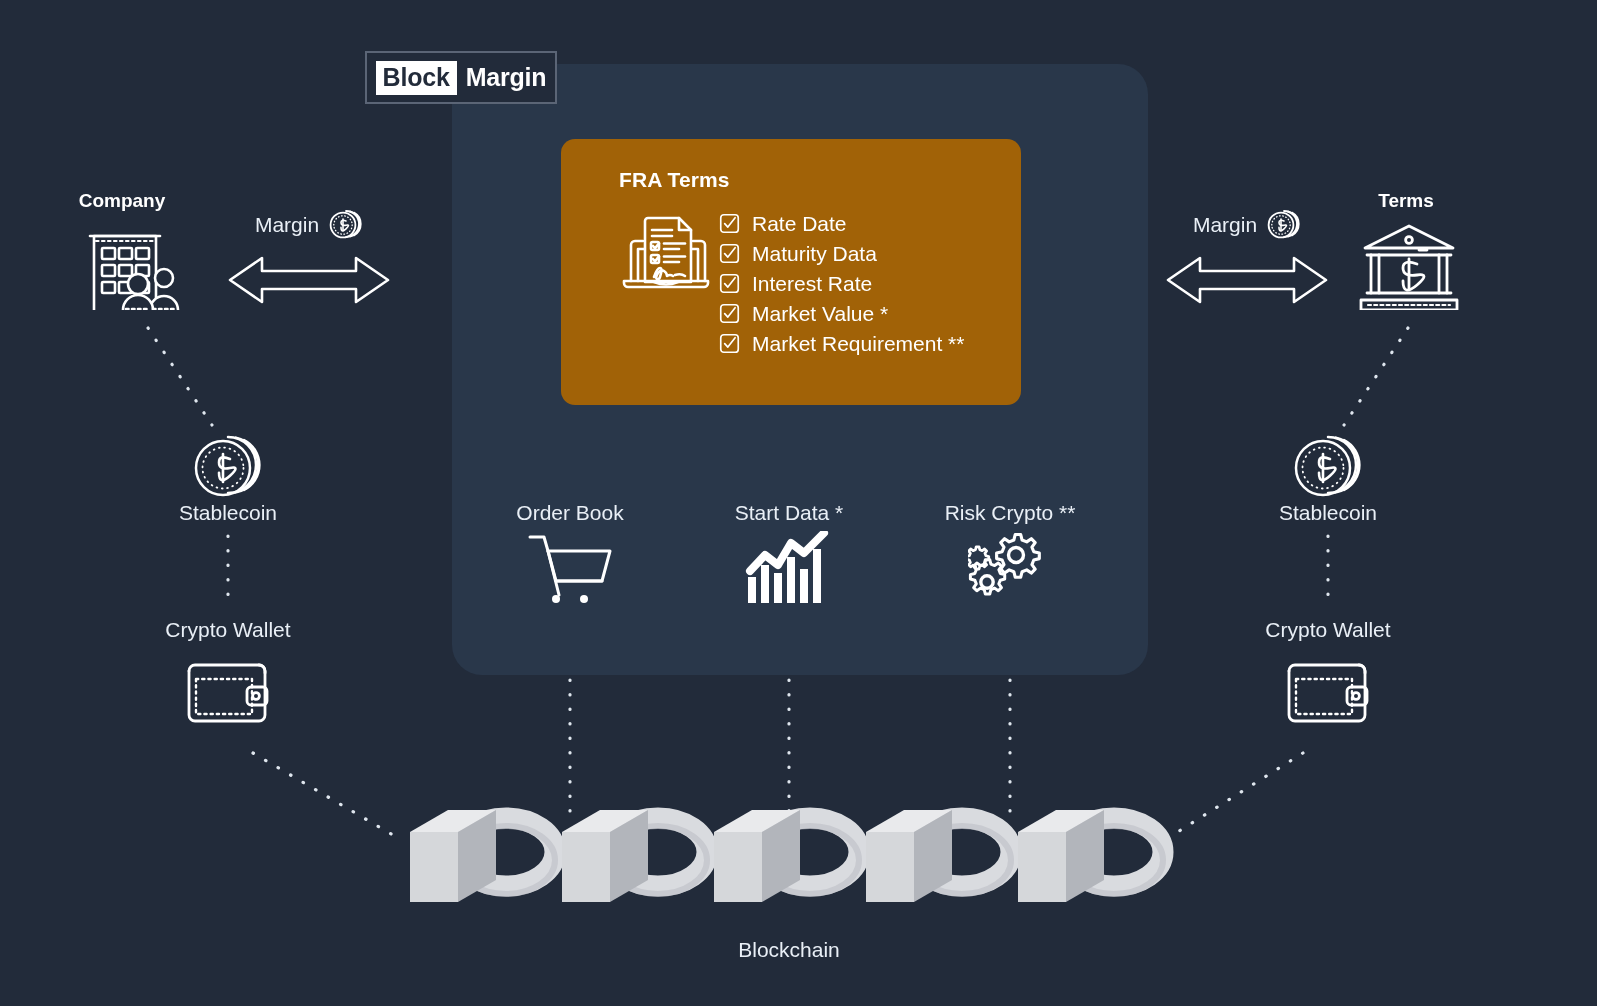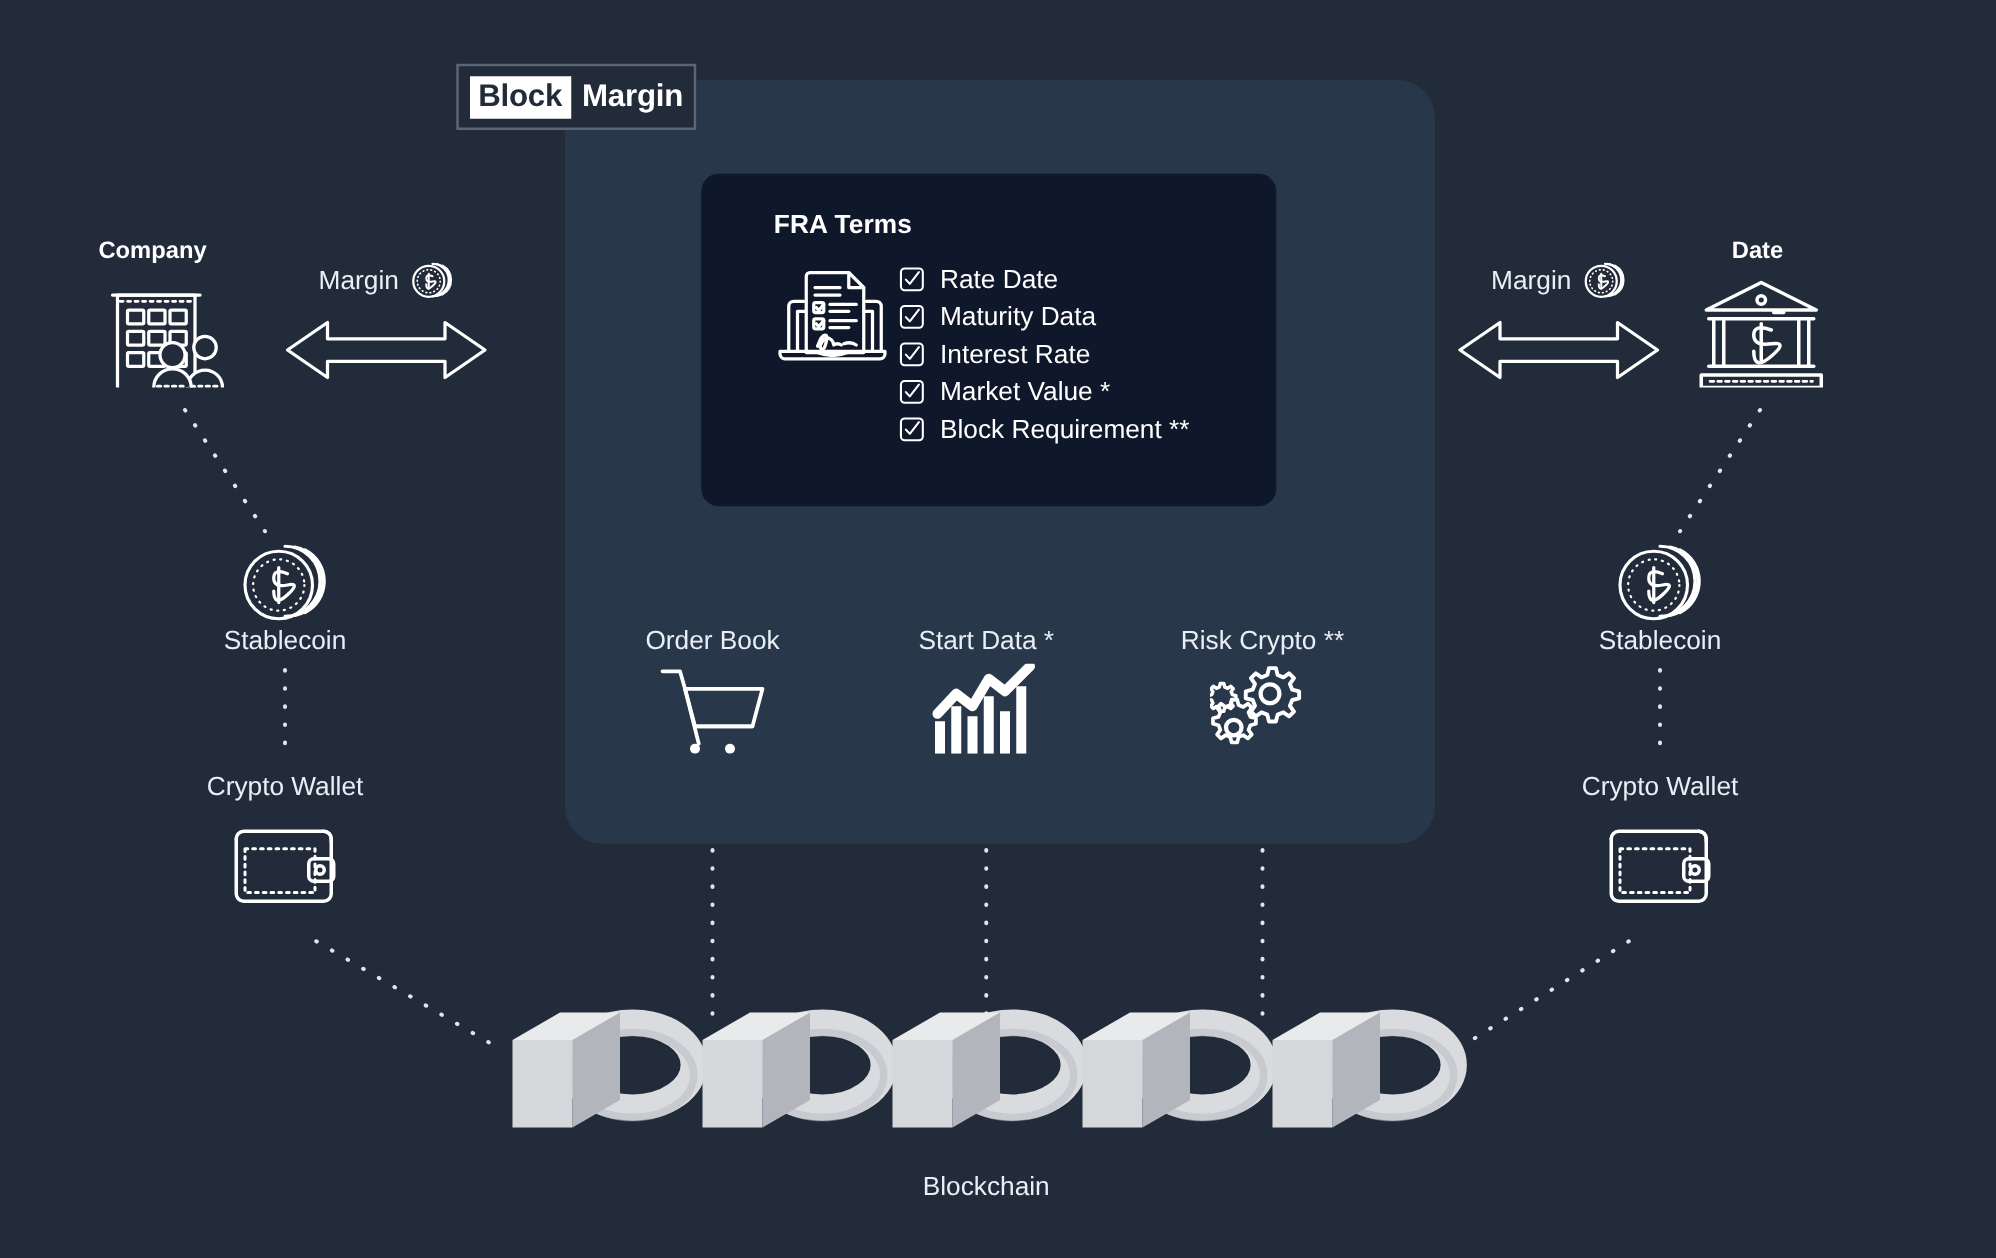--- a/index.html
+++ b/index.html
@@ -40,21 +40,21 @@
   .logo-margin {
     color: #ffffff; font-weight: bold; font-size: 25px;
     padding-left: 9px; letter-spacing: -0.2px;
   }
 
   
   .fra-card {
     position: absolute;
     left: 561px; top: 139px;
     width: 460px; height: 266px;
-    background: #0f172a;
+    background: #a16207;
     border-radius: 14px;
     color: #ffffff;
   }
   .fra-title {
     position: absolute; left: 58px; top: 29px;
     font-size: 21px; font-weight: bold; letter-spacing: 0.1px;
   }
   .fra-doc-icon {
     position: absolute; left: 57px; top: 68px;
     width: 96px; height: 96px;
@@ -198,21 +198,21 @@
           <rect x="2" y="2" width="20" height="20" rx="3.5" fill="none" stroke="#ffffff" stroke-width="1.9"></rect>
           <path d="M6.5 12.2 l3.6 3.9 L18.4 5.4" fill="none" stroke="#ffffff" stroke-width="1.9" stroke-linecap="round" stroke-linejoin="round"></path>
         </svg>
         <span>Market Value *</span>
       </li>
       <li class="fra-item">
         <svg class="cbx" viewBox="0 0 24 24">
           <rect x="2" y="2" width="20" height="20" rx="3.5" fill="none" stroke="#ffffff" stroke-width="1.9"></rect>
           <path d="M6.5 12.2 l3.6 3.9 L18.4 5.4" fill="none" stroke="#ffffff" stroke-width="1.9" stroke-linecap="round" stroke-linejoin="round"></path>
         </svg>
-        <span>Block Requirement **</span>
+        <span>Market Requirement **</span>
       </li>
     </ul>
   </div>
 
   <div class="node-label bold" style="left:122px; top:190px;">Company</div>
   <svg class="node-icon" style="left:133px; top:222px; width:104px; height:88px;" viewBox="0 0 104 88">
     <g fill="none" stroke="#ffffff" stroke-width="2.6" stroke-linecap="round" stroke-linejoin="round">
       <path d="M13 88 V14 h62 v74"></path>
       <path d="M9 14 h70"></path>
       <g stroke-width="2.2" stroke-dasharray="2.5 3.5">
@@ -232,21 +232,21 @@
       <path d="M69 88 a14 14 0 0 1 28 0" fill="#222b3a"></path>
       <circle cx="57" cy="62" r="10" fill="#222b3a"></circle>
       <path d="M42 88 a15 15 0 0 1 30 0" fill="#222b3a"></path>
       <g stroke-dasharray="2.5 3.5">
           <path d="M45 87 h24"></path>
           <path d="M72 87 h22"></path>
         </g>
     </g>
   </svg>
 
-  <div class="node-label bold" style="left:1406px; top:190px;">Date</div>
+  <div class="node-label bold" style="left:1406px; top:190px;">Terms</div>
   <svg class="node-icon" style="left:1409px; top:222px; width:104px; height:88px;" viewBox="0 0 104 88">
     <g fill="none" stroke="#ffffff" stroke-width="2.8" stroke-linecap="round" stroke-linejoin="round">
       <path d="M8 26 L52 4 L96 26 z"></path>
       <circle cx="52" cy="18" r="3.4"></circle>
       <path d="M10 33 h84"></path>
       <path d="M14 33 v38"></path>
         <path d="M22 33 v38"></path>
       <path d="M82 33 v38"></path>
         <path d="M90 33 v38"></path>
       <path d="M10 71 h84"></path>

